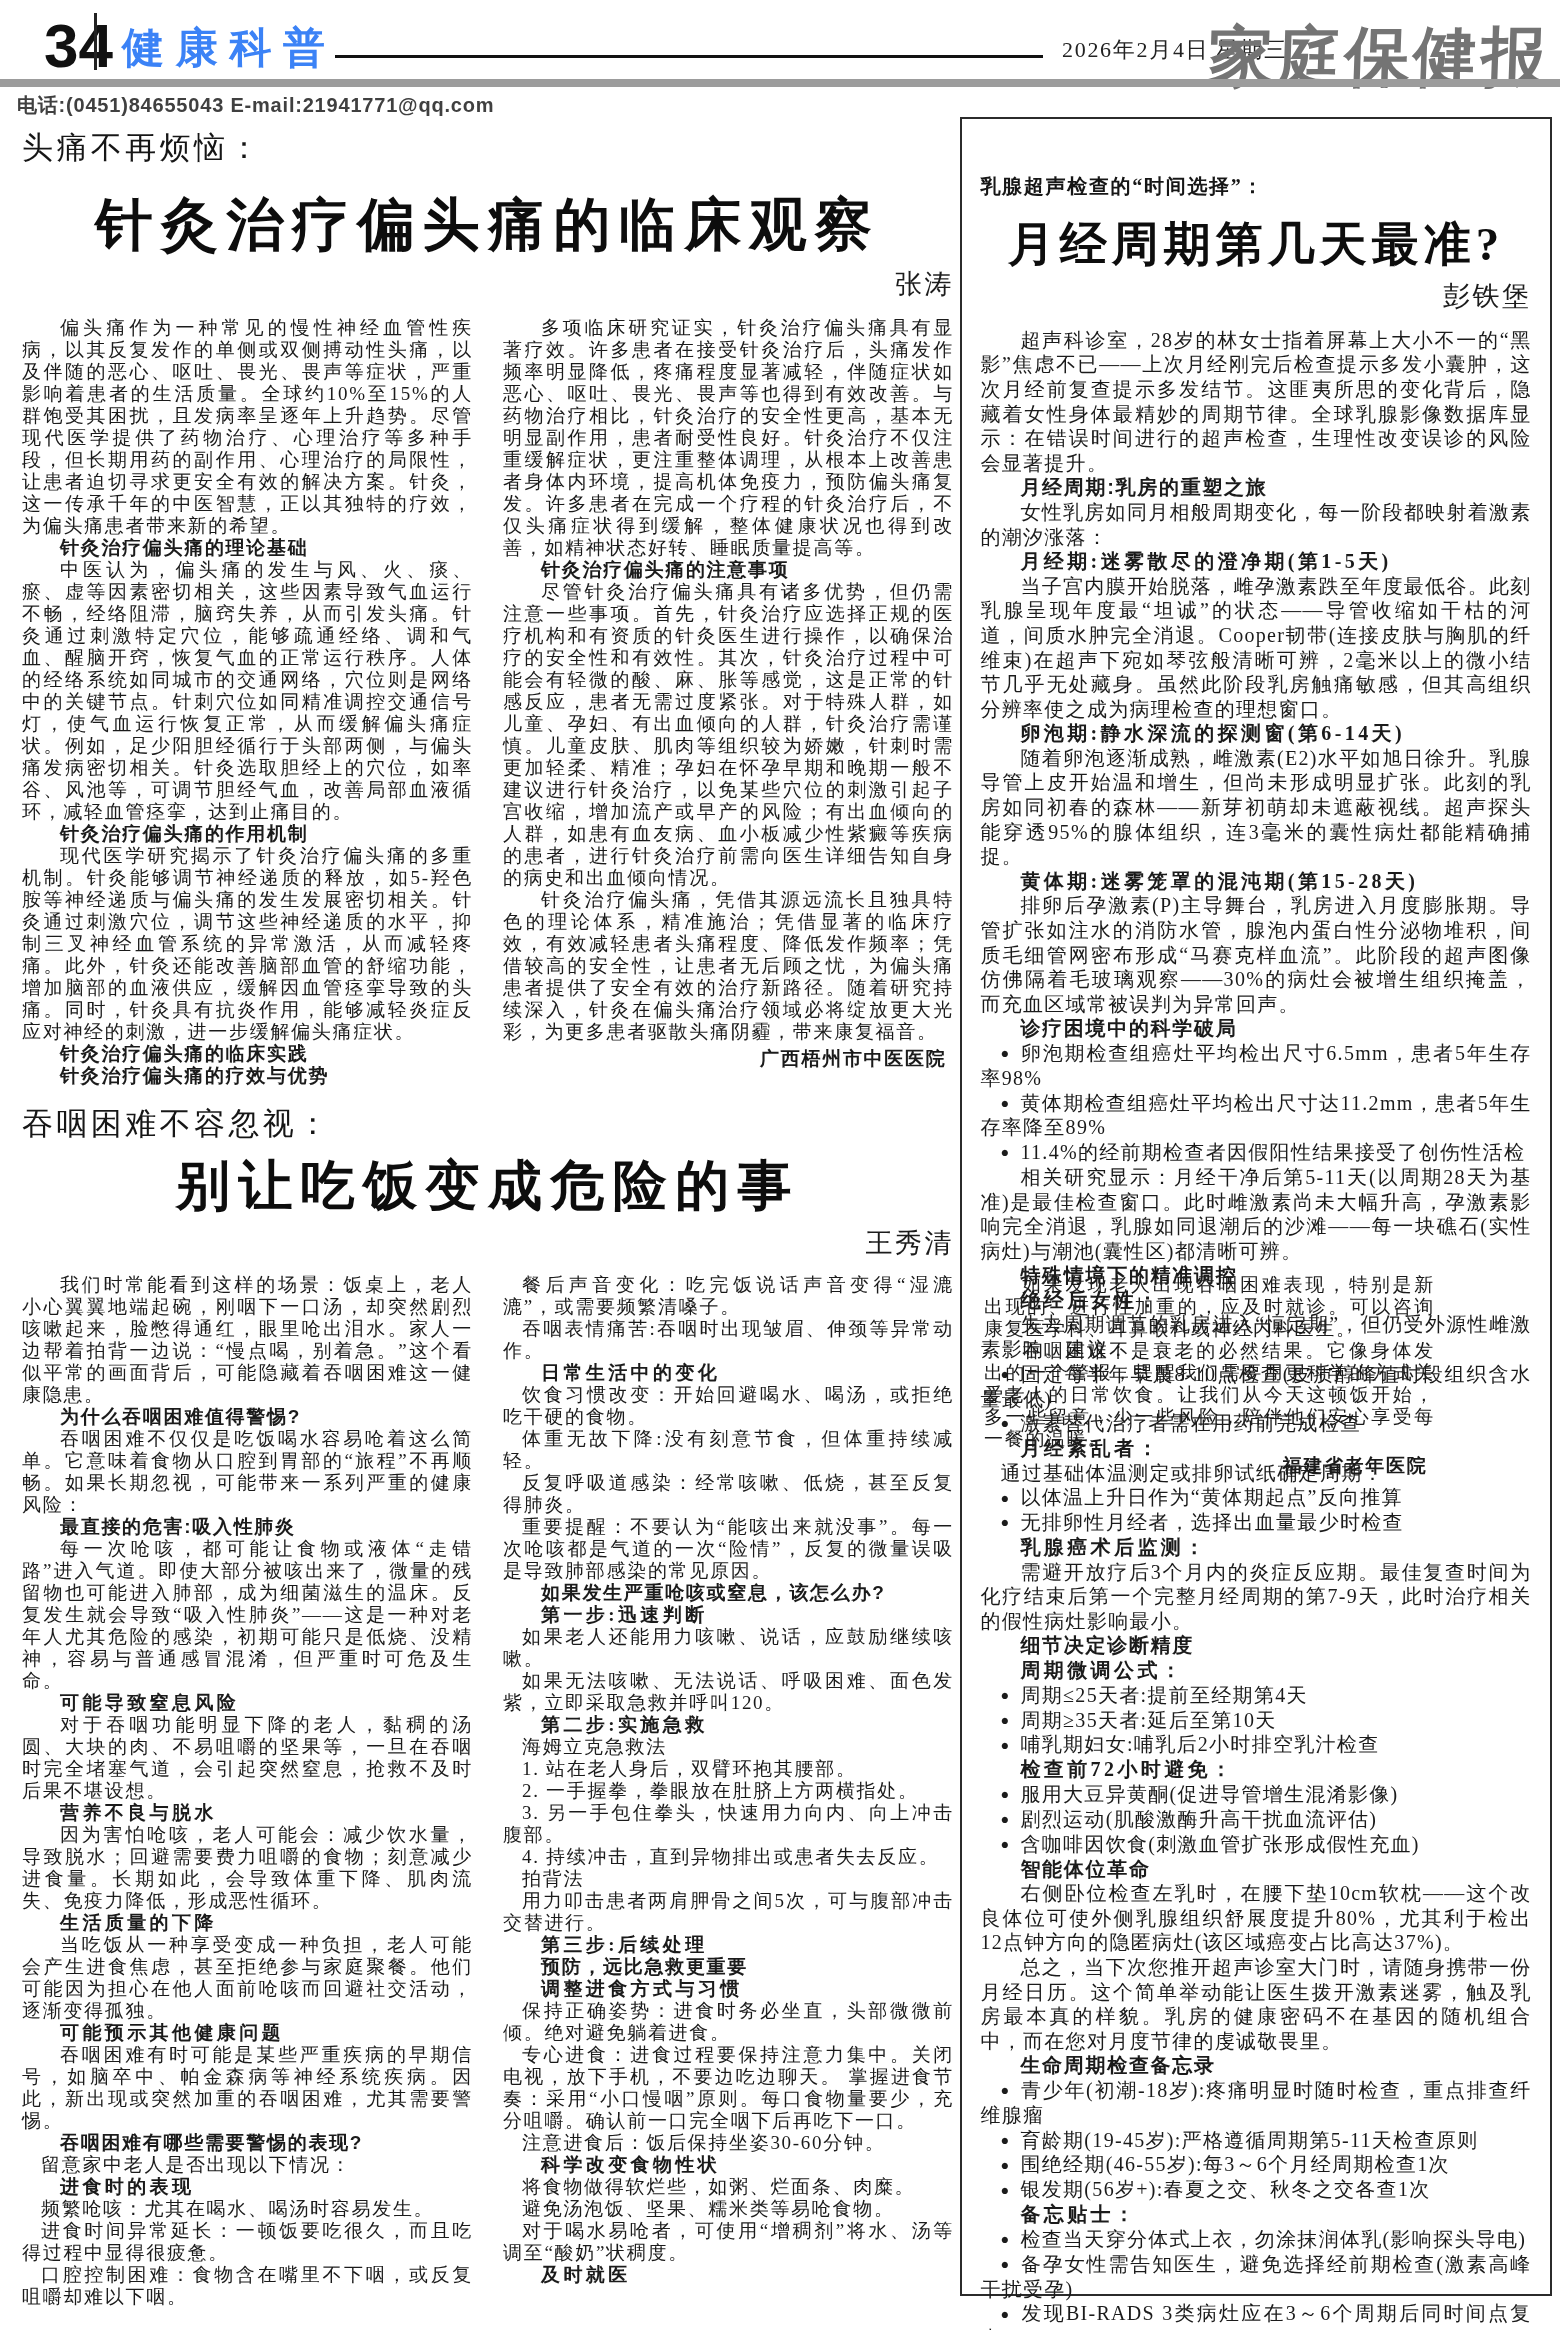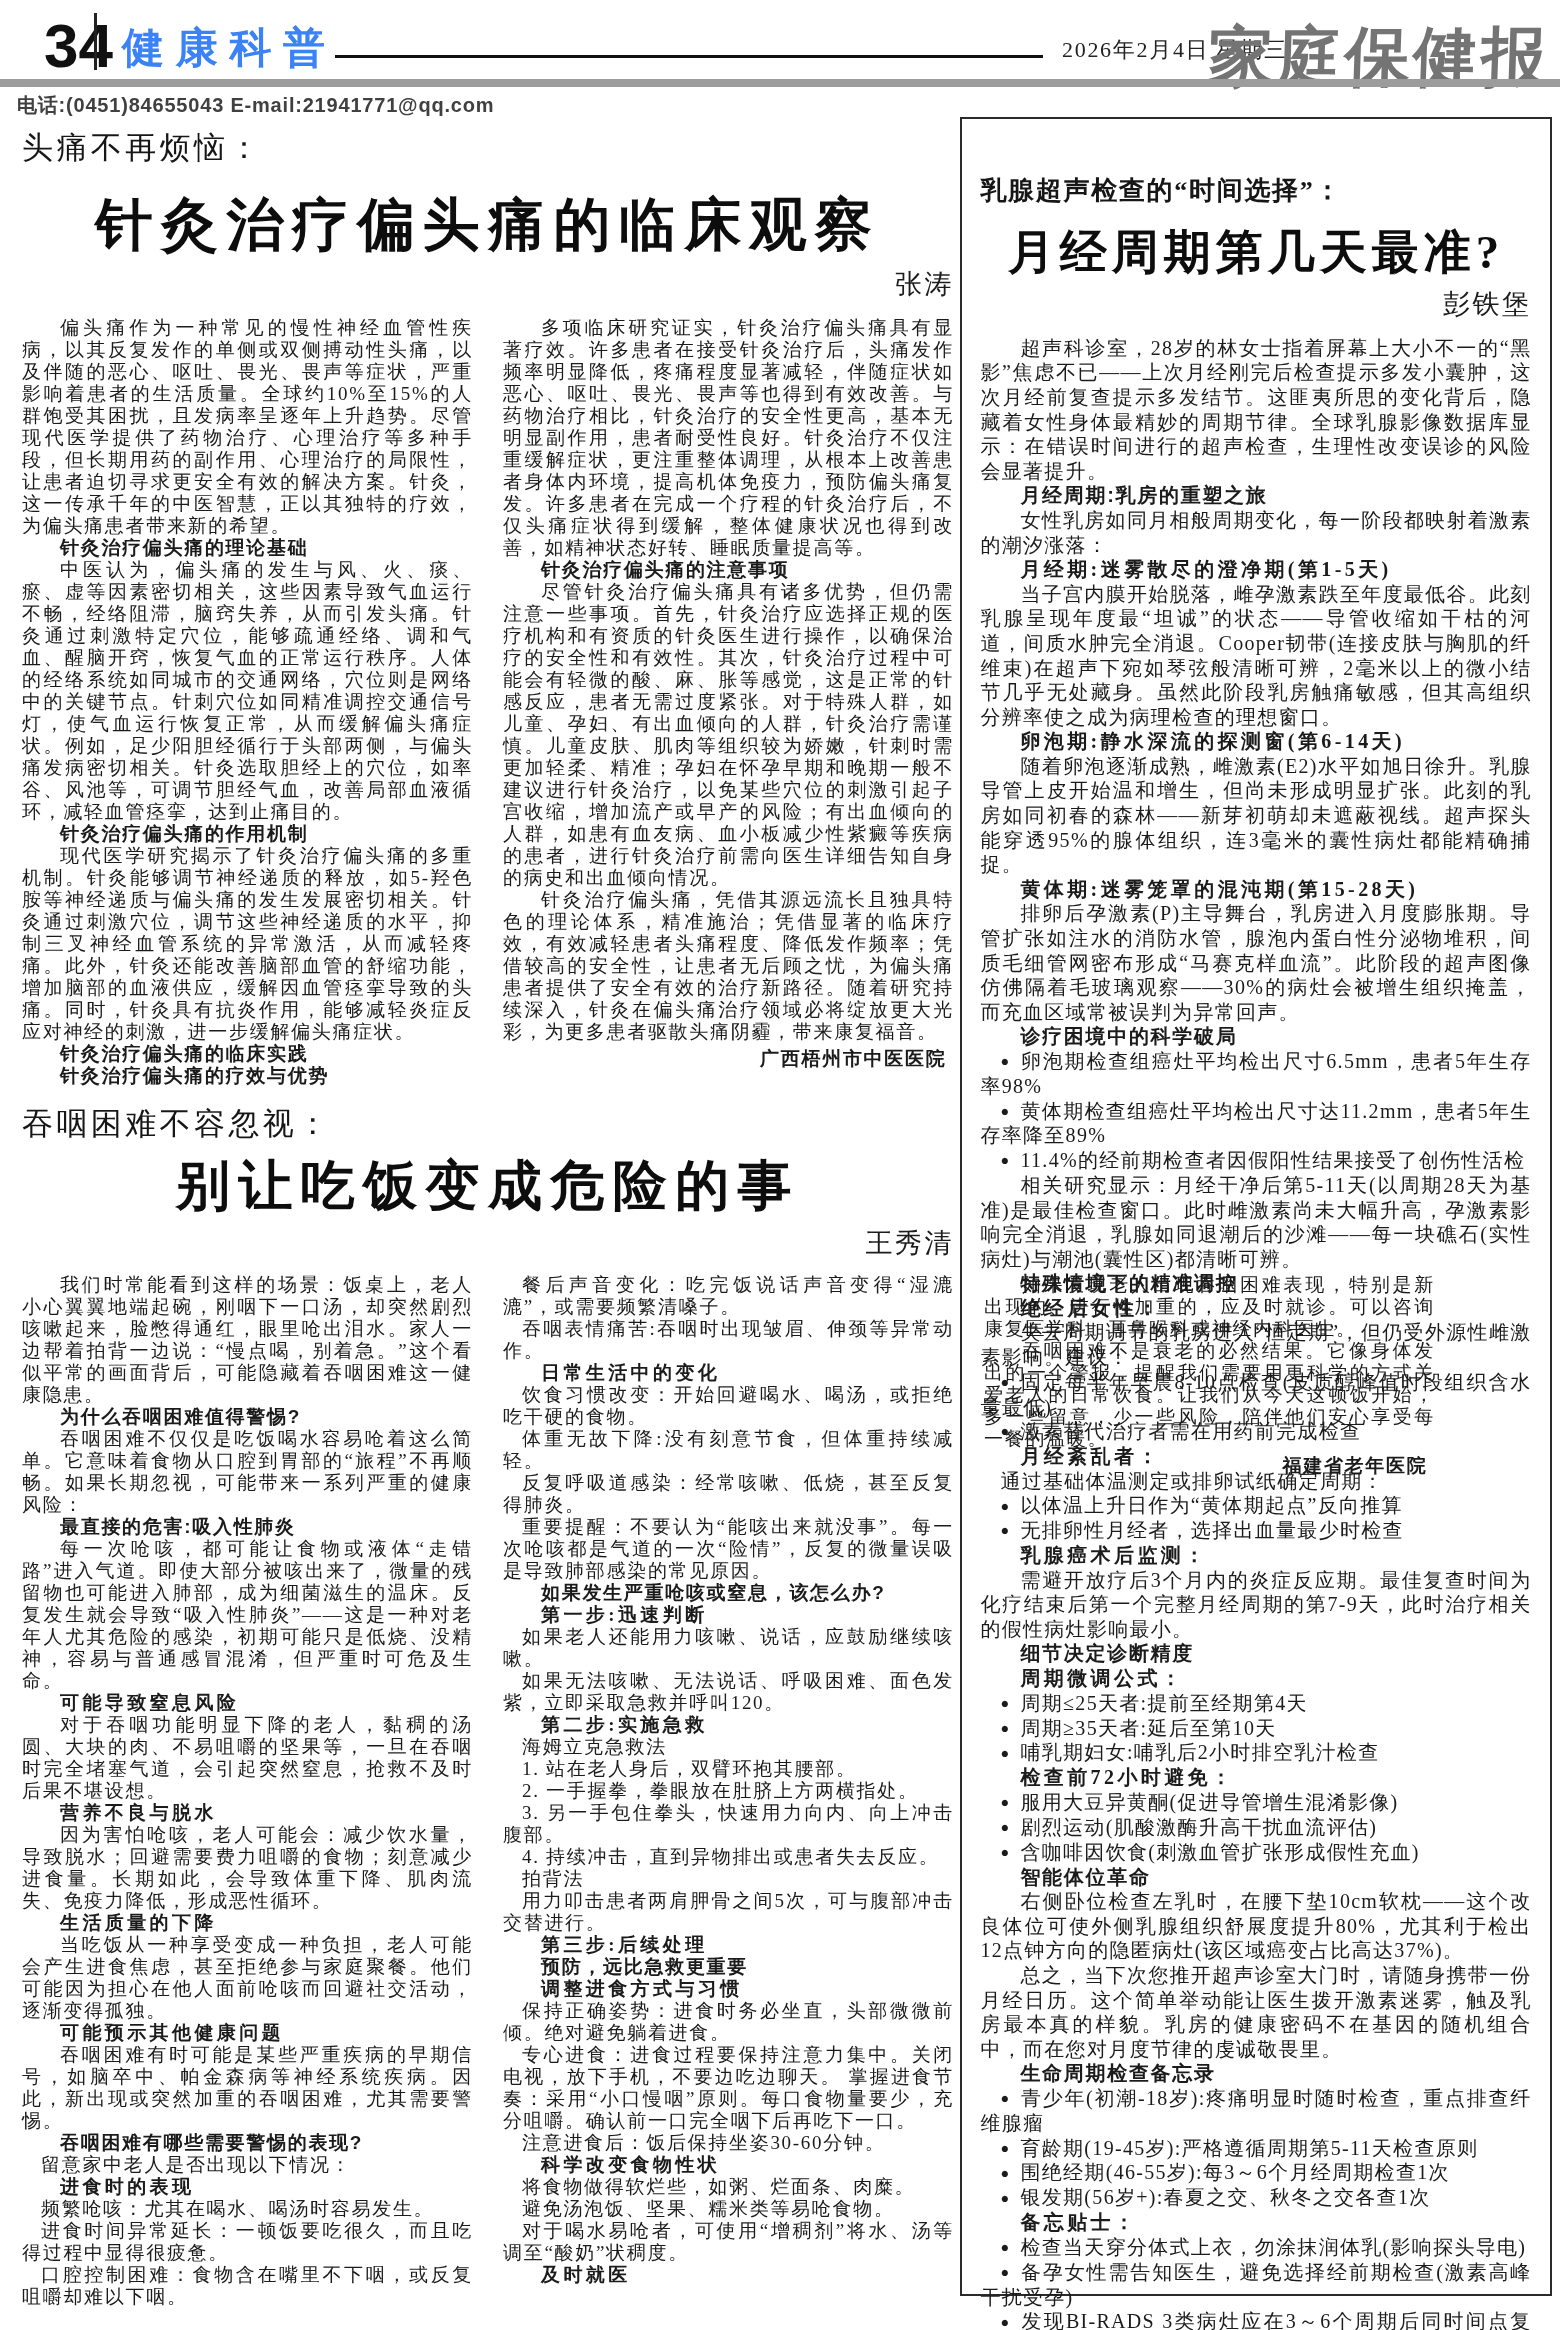--- a/index.html
+++ b/index.html
@@ -43,21 +43,21 @@
   #art0 .a-title{ font-size:57px; letter-spacing:8.4px; margin-top:18px;text-align:center; }
   #art0 .a-body{ margin-top:15px; height:821px; column-count:2; column-gap:30px; column-fill:auto;
     font-size:19px; line-height:22px; letter-spacing:1.7px; }
   
   #art1{ left:22px; top:1103px; width:932px; }
   #art1 .a-title{ font-size:54px; letter-spacing:8.4px; margin-top:5px; }
   #art1 .a-body{ margin-top:13.4px; height:1064px; column-count:2; column-gap:30px; column-fill:auto;
     font-size:19px; line-height:22px; letter-spacing:1.7px; }
   
   #art2{ left:960px; top:117px; width:592px; height:2179px; border:2.5px solid #2b2b2b; padding:0 18.4px; }
-  #art2 .kicker{ margin-top:54px; font-size:26px; font-weight:bold; letter-spacing:1.7px; }
+  #art2 .kicker{ margin-top:54px; font-size:20px; font-weight:bold; letter-spacing:1.7px; }
   #art2 .a-title{ font-size:47px; letter-spacing:5px; margin-top:13.4px; }
   #art2 .a-body{ margin-top:13.4px; font-size:20px; line-height:24.6px; letter-spacing:1.3px; }
 </style>
 </head>
 <body>
 
 <div class="page">
 
   <div class="hdr-pagenum">34</div>
   <div class="hdr-vline"></div>

